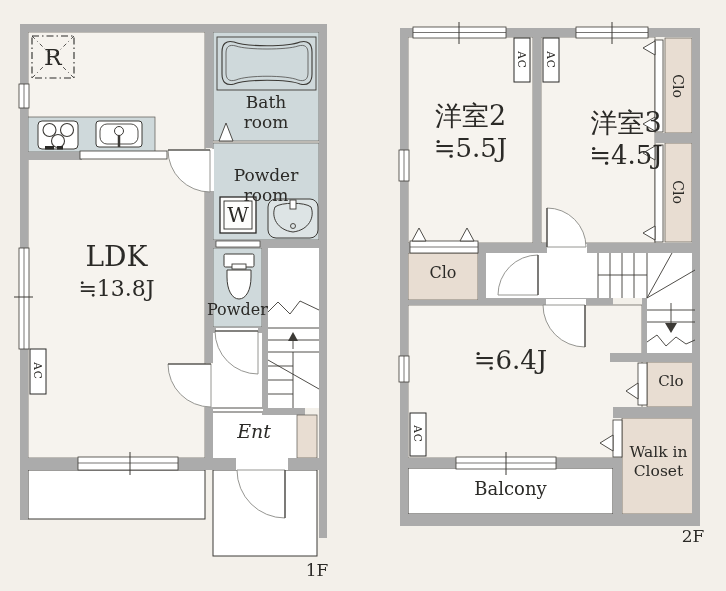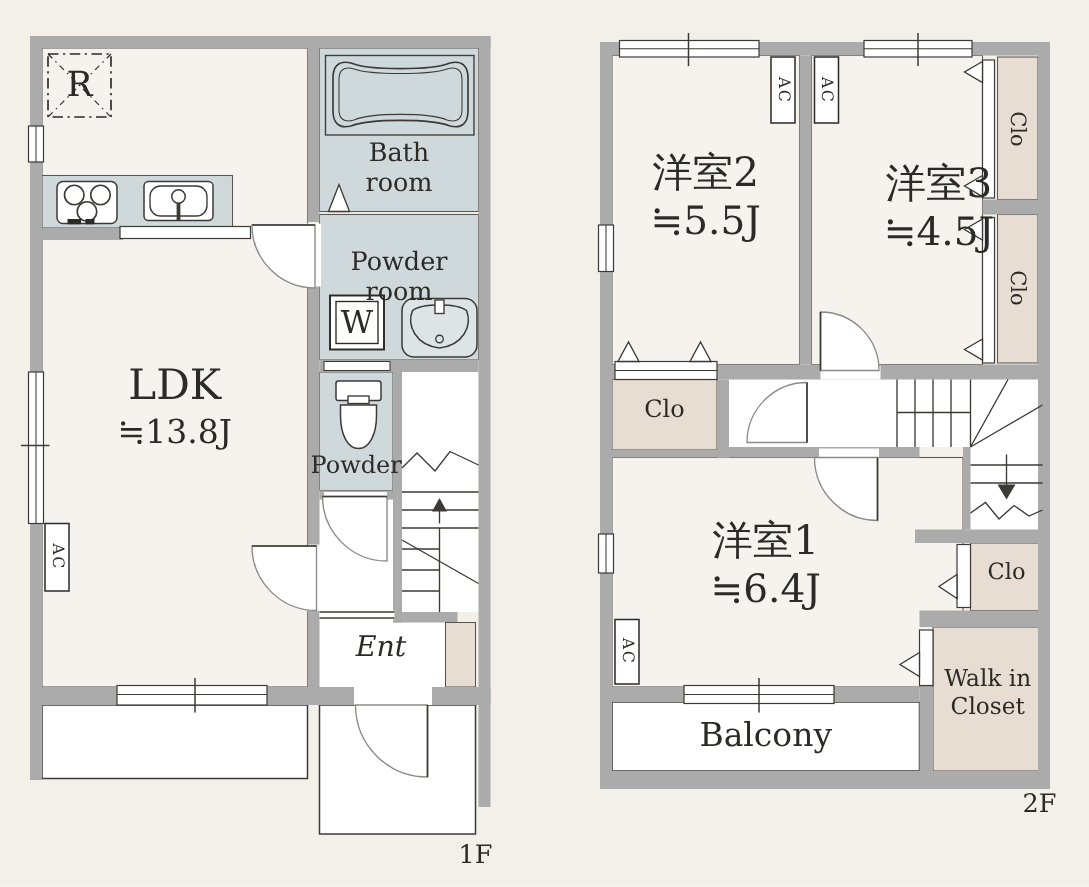--- a/index.html
+++ b/index.html
@@ -303,24 +303,23 @@
 <div>
   <div class="lbl" style="left:408px;top:99px;width:125px;">
     <span class="roomname">洋室2</span>
     <span class="roomsize">≒5.5J</span>
   </div>
   <div class="lbl" style="left:541px;top:106px;width:138px;margin-left:16px;">
     <span class="roomname">洋室3</span>
     <span class="roomsize">≒4.5J</span>
   </div>
   <div class="lbl" style="left:408px;top:344px;width:205px;">
-    <span class="roomname">洋室1</span>
     <span class="roomsize">≒6.4J</span>
   </div>
-  <div class="lbl" style="left:408px;top:478px;width:205px;font-size:22px;">Balcony</div>
+  <div class="lbl" style="left:408px;top:478px;width:205px;font-size:18px;">Balcony</div>
   <div class="lbl" style="left:408px;top:263px;width:70px;font-size:16px;">Clo</div>
   <div class="lbl rot90" style="left:658px;top:78px;width:40px;height:16px;line-height:16px;font-size:14px;">Clo</div>
   <div class="lbl rot90" style="left:658px;top:184px;width:40px;height:16px;line-height:16px;font-size:14px;">Clo</div>
   <div class="lbl" style="left:647px;top:372px;width:48px;font-size:15px;">Clo</div>
   <div class="lbl" style="left:616px;top:443px;width:85px;font-size:15.5px;line-height:19px;">
     <span>Walk in</span>
     <span>Closet</span>
   </div>
   <div class="lbl acbox rot90" style="left:502px;top:52px;">AC</div>
   <div class="lbl acbox rot90" style="left:531px;top:52px;">AC</div>

